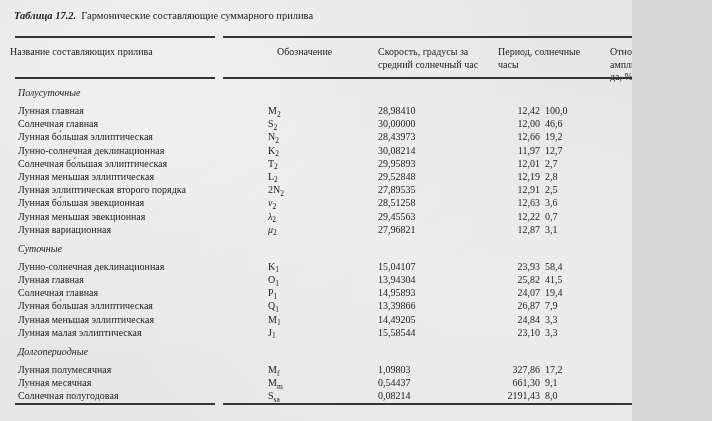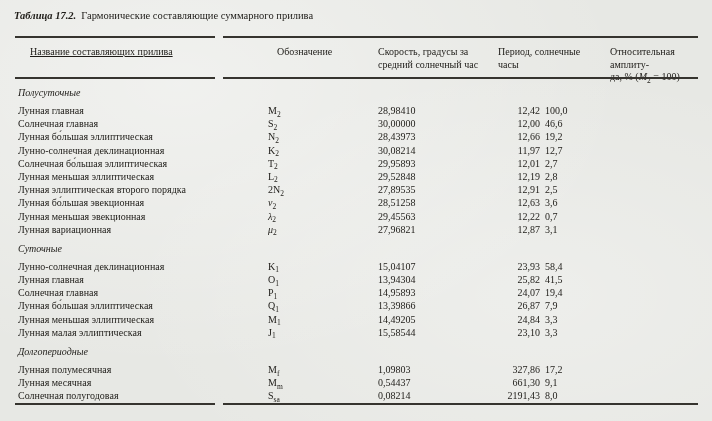--- a/index.html
+++ b/index.html
@@ -2,21 +2,21 @@
 <html><head>
 <meta charset="utf-8">
 <style>
   html,body{margin:0;padding:0;}
   body{
     font-family:"Liberation Serif","DejaVu Serif",serif;
     background:#d8d9d5;
   }
   .page{
     position:relative;
-    width:712px;height:421px;
+    width:632px;height:421px;
     overflow:hidden;
     color:#1e1c18;
     background:
       radial-gradient(ellipse at 25% 20%, rgba(255,255,255,.40), rgba(255,255,255,0) 60%),
       radial-gradient(ellipse at 75% 70%, rgba(255,255,255,.28), rgba(255,255,255,0) 55%),
       #e7e8e4;
     font-size:10px;
   }
   .title{
     position:absolute;left:14px;top:10px;
@@ -25,21 +25,21 @@
   .title-label{font-weight:bold;font-style:italic;margin-right:5px;}
   
   .rule-seg{position:absolute;height:1.6px;background:#36342f;}
   .seg-left{left:15px;width:200px;}
   .seg-right{left:223px;width:475px;}
   .rule-top{top:36px;}
   .rule-mid{top:77px;}
   .rule-bottom{top:403px;}
   
   .th{position:absolute;top:46px;line-height:12.5px;}
-  .th-name{left:30px;width:240px;text-decoration:underline;}
+  .th-name{left:10px;width:240px;}
   .th-desig{left:277px;width:95px;}
   .th-speed{left:378px;width:114px;font-family:Liberation Serif, serif;}
   .th-period{left:498px;width:92px;}
   .th-amp{left:598px;width:112px;}
   .th-line{display:block;padding-left:12px;}
   .sym-i{font-style:italic;}
   sub{font-size:7.5px;line-height:0;position:relative;vertical-align:baseline;top:2.5px;}
   
   .tbody{position:absolute;left:0;right:0;top:85px;}
   .section-title{

